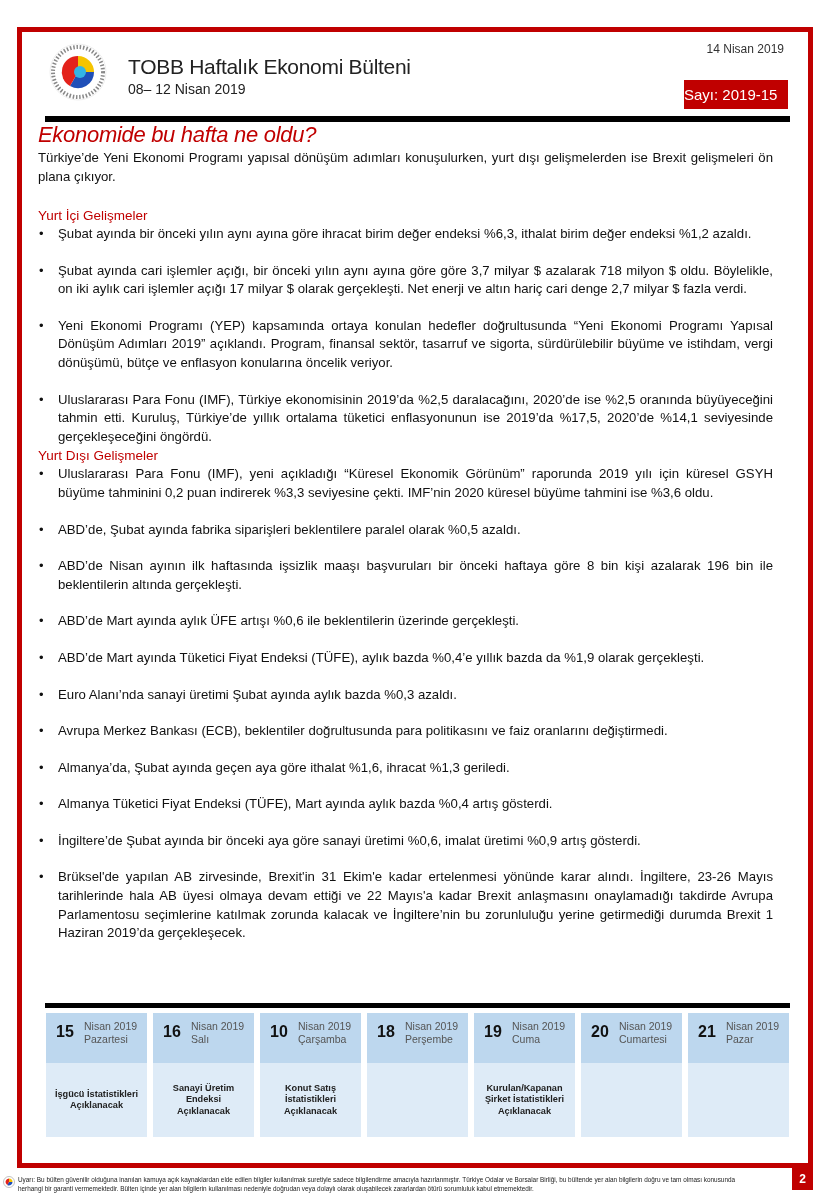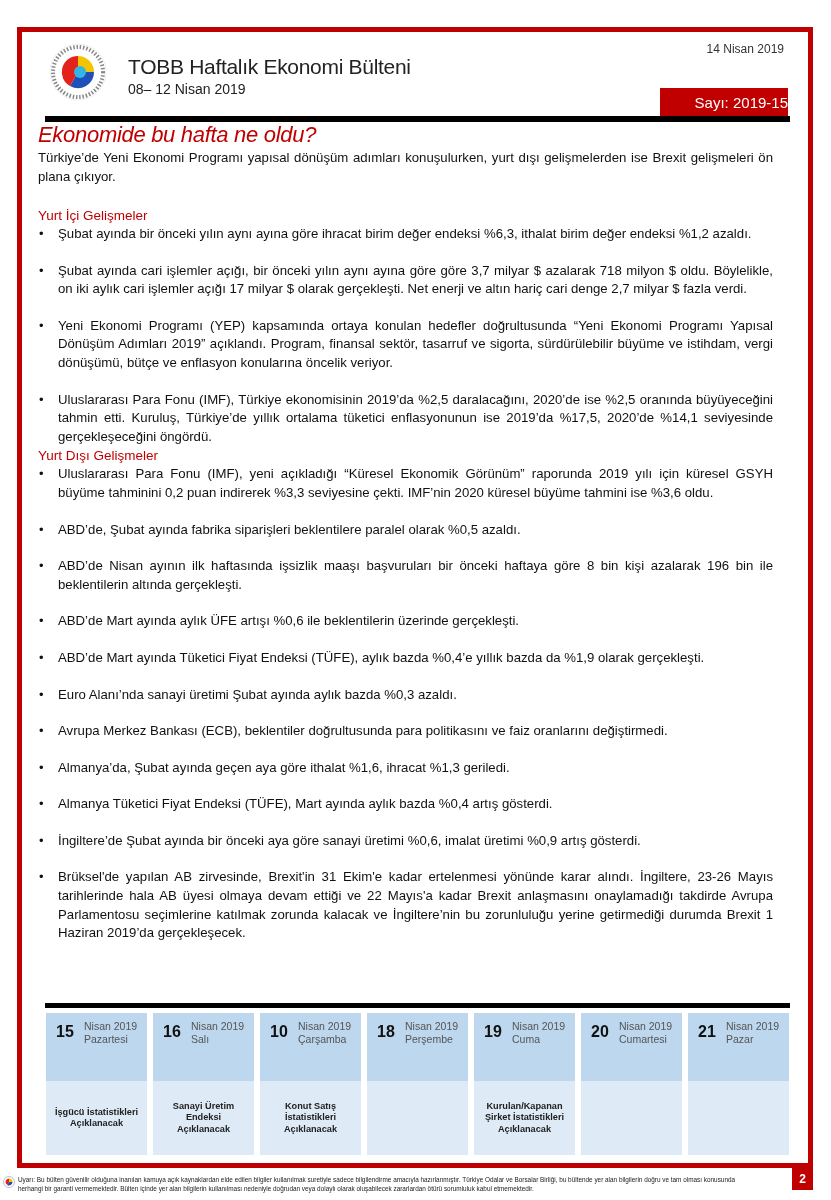--- a/index.html
+++ b/index.html
@@ -10,42 +10,42 @@
     position: absolute; left: 17px; top: 27px; width: 796px; height: 1141px;
     border: 5px solid #c00000;
   }
 
   
   .logo { position: absolute; left: 49px; top: 43px; width: 58px; height: 58px; }
   .brand-title { position: absolute; left: 128px; top: 55px; font-size: 21px; color: #222; letter-spacing: -0.3px; text-align: right; }
   .brand-dates { position: absolute; left: 128px; top: 81px; font-size: 14px; color: #222; }
   .issue-date { position: absolute; right: 47px; top: 42px; font-size: 12px; color: #333; }
   .issue-badge {
-    position: absolute; right: 43px; top: 88px; width: 128px; height: 29px;
-    background: #c00000; color: #fff; font-size: 15px; text-align: right; line-height: 29px;
+    position: absolute; right: 43px; top: 80px; width: 104px; height: 29px;
+    background: #c00000; color: #fff; font-size: 15px; text-align: left; line-height: 29px;
   }
   .rule-top { position: absolute; left: 45px; top: 116px; width: 745px; height: 6px; background: #000; }
 
   .content { position: absolute; left: 38px; top: 122px; width: 735px; }
   .h-main { font-style: italic; color: #c00000; font-size: 22px; line-height: 26px; letter-spacing: -0.3px; }
   .intro { font-size: 13.2px; line-height: 19px; text-align: justify; color: #111; }
   .section-h { color: #c00000; font-size: 13.5px; line-height: 19px; }
   ul.bullets { list-style: none; }
   ul.bullets li {
     position: relative; padding-left: 20px; font-size: 13.2px; line-height: 18.6px;
     text-align: justify; color: #111;
   }
   ul.bullets li .dot { position: absolute; left: 1px; top: 0; font-size: 13px; }
 
   .rule-bottom { position: absolute; left: 45px; top: 1003px; width: 745px; height: 5px; background: #000; }
 
   
   .cal { position: absolute; left: 46px; top: 1013px; width: 743px; display: flex; gap: 6px; }
   .day { width: 101px; }
-  .day-head { height: 68px; background: #bdd7ee; position: relative; }
+  .day-head { height: 50px; background: #bdd7ee; position: relative; }
   .day-num { position: absolute; left: 10px; top: 10px; font-size: 16px; font-weight: bold; color: #111; }
   .day-meta { position: absolute; left: 38px; top: 7px; font-size: 10.5px; color: #555; line-height: 13px; }
   .day-body {
     height: 74px; background: #deebf7; font-size: 9.2px; font-weight: bold; color: #222;
     text-align: center; display: flex; align-items: center; justify-content: center; padding: 0 6px; line-height: 11.5px;
   }
 
   
   .footer-logo { position: absolute; left: 3px; top: 1176px; width: 12px; height: 12px; }
   .disclaimer { position: absolute; left: 18px; top: 1175px; width: 735px; font-size: 6.4px; line-height: 9px; color: #222; }

